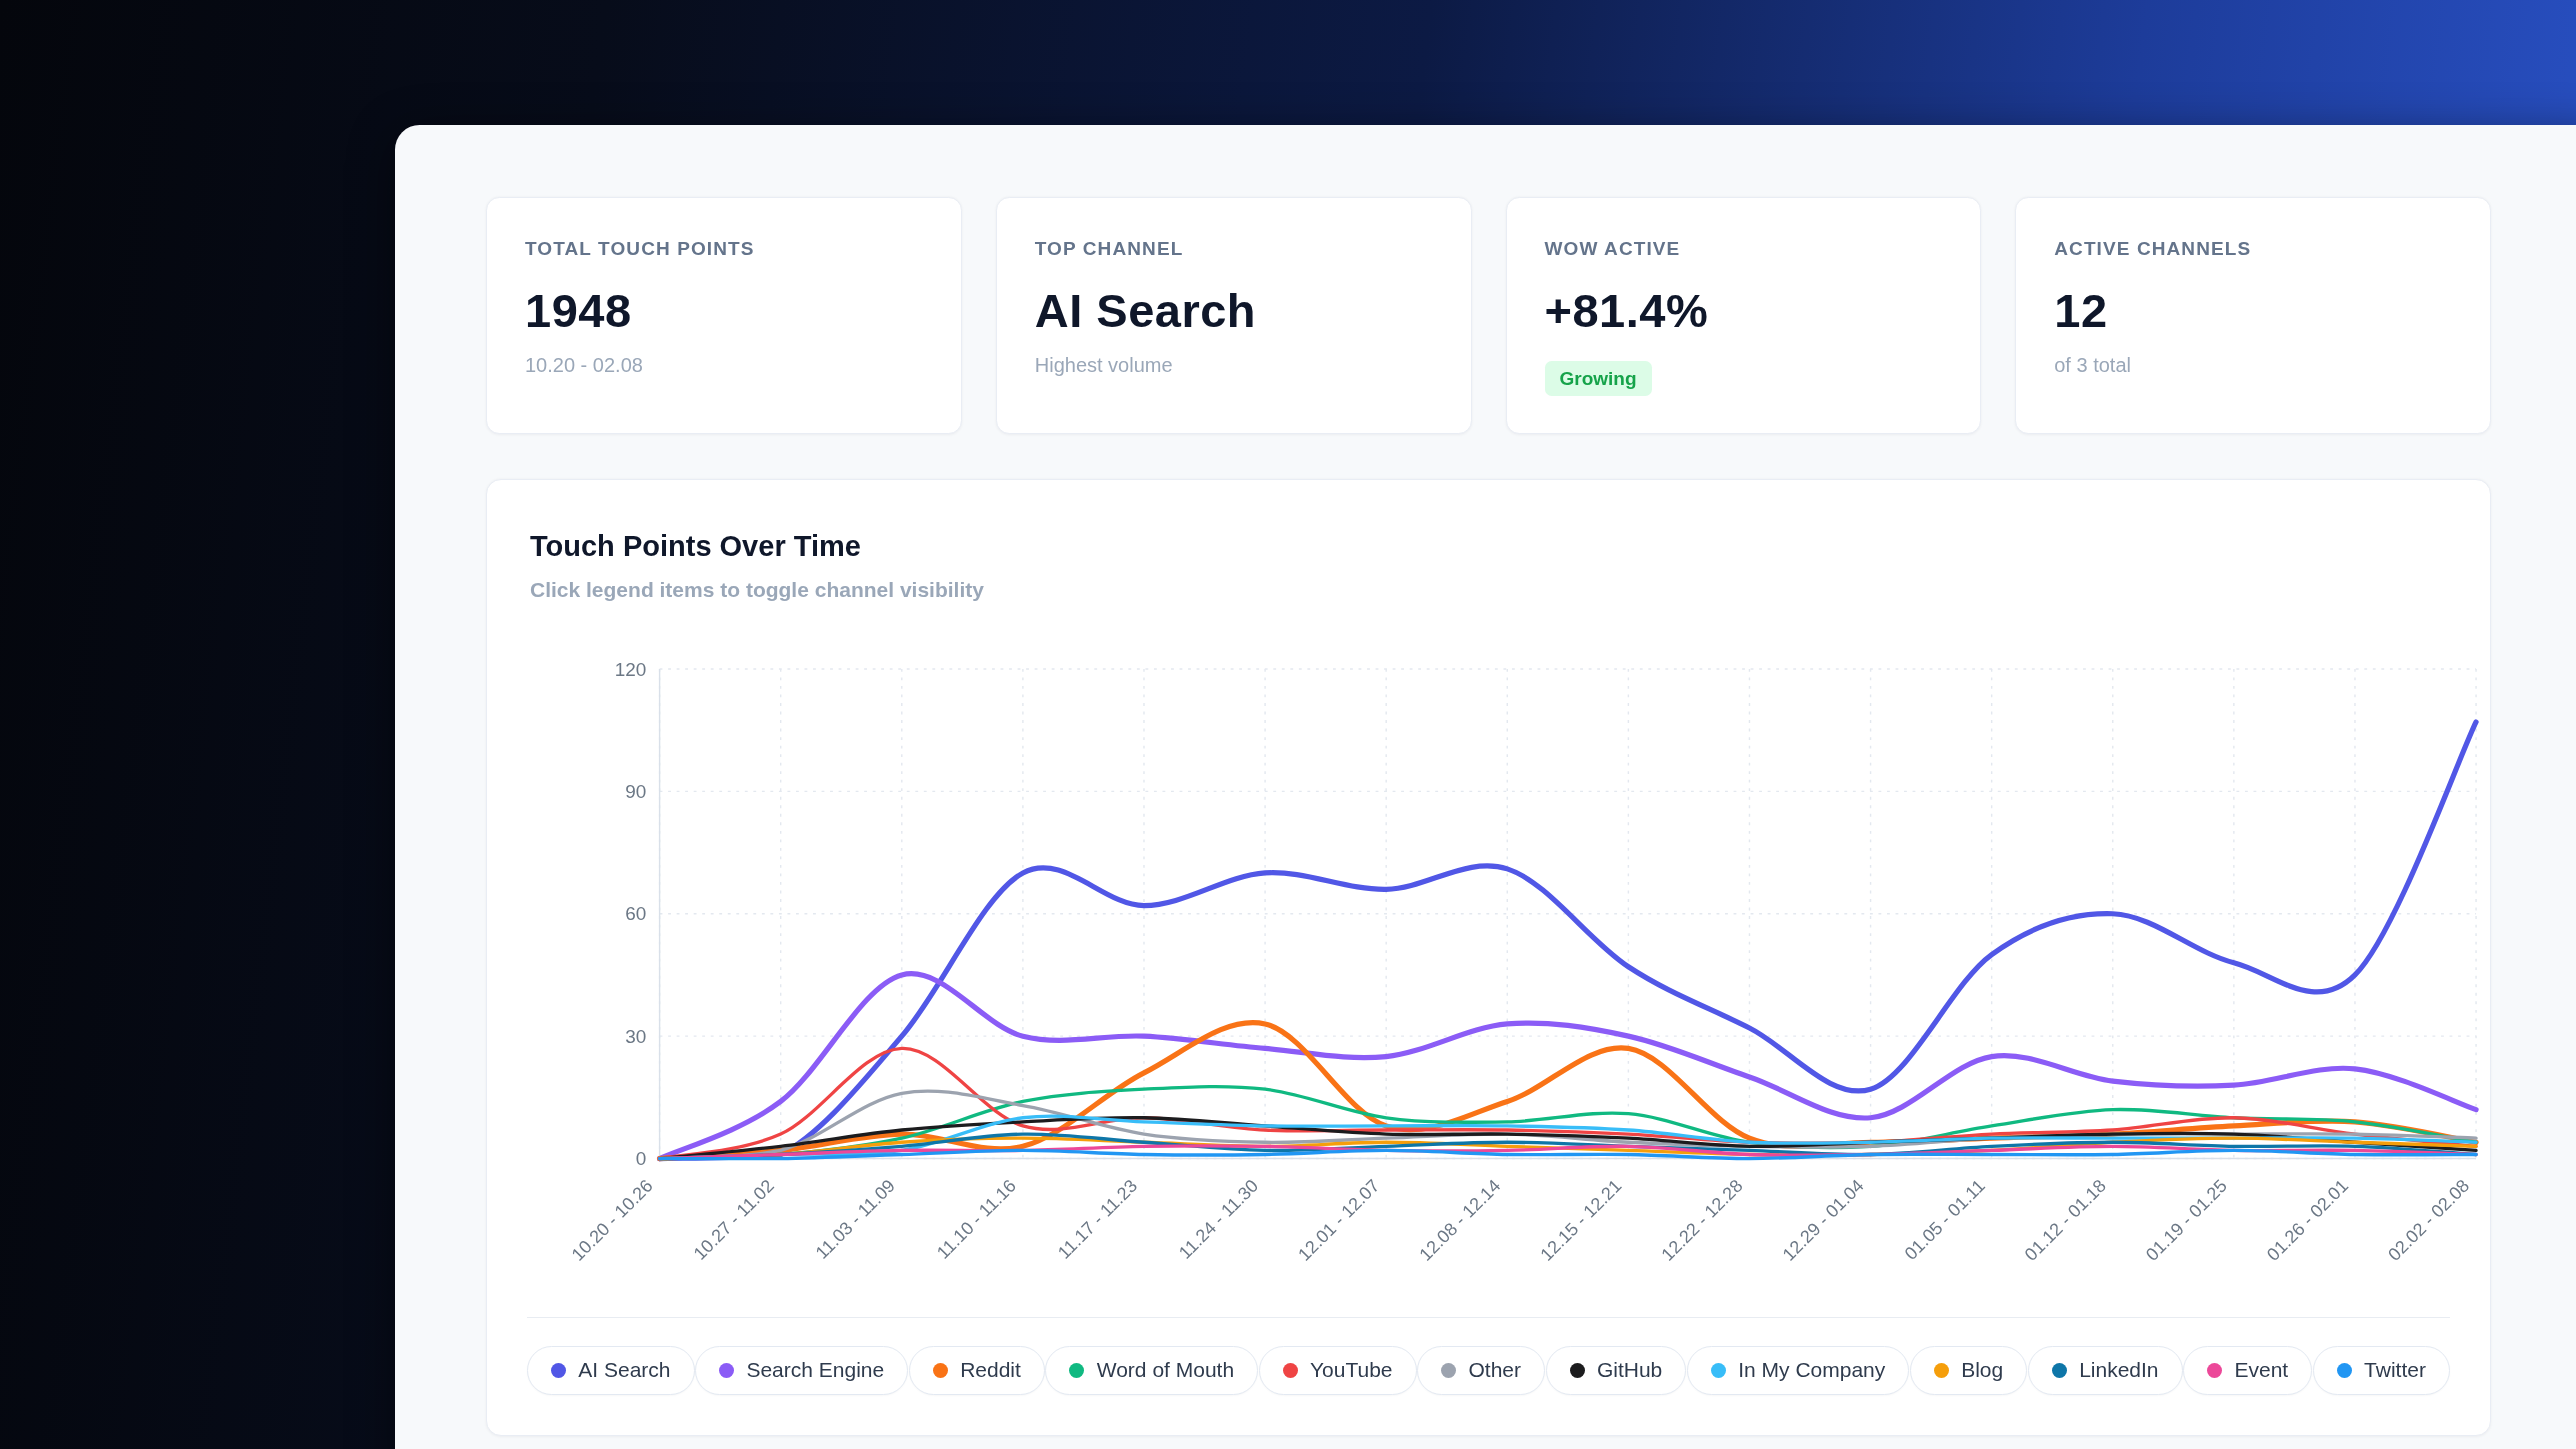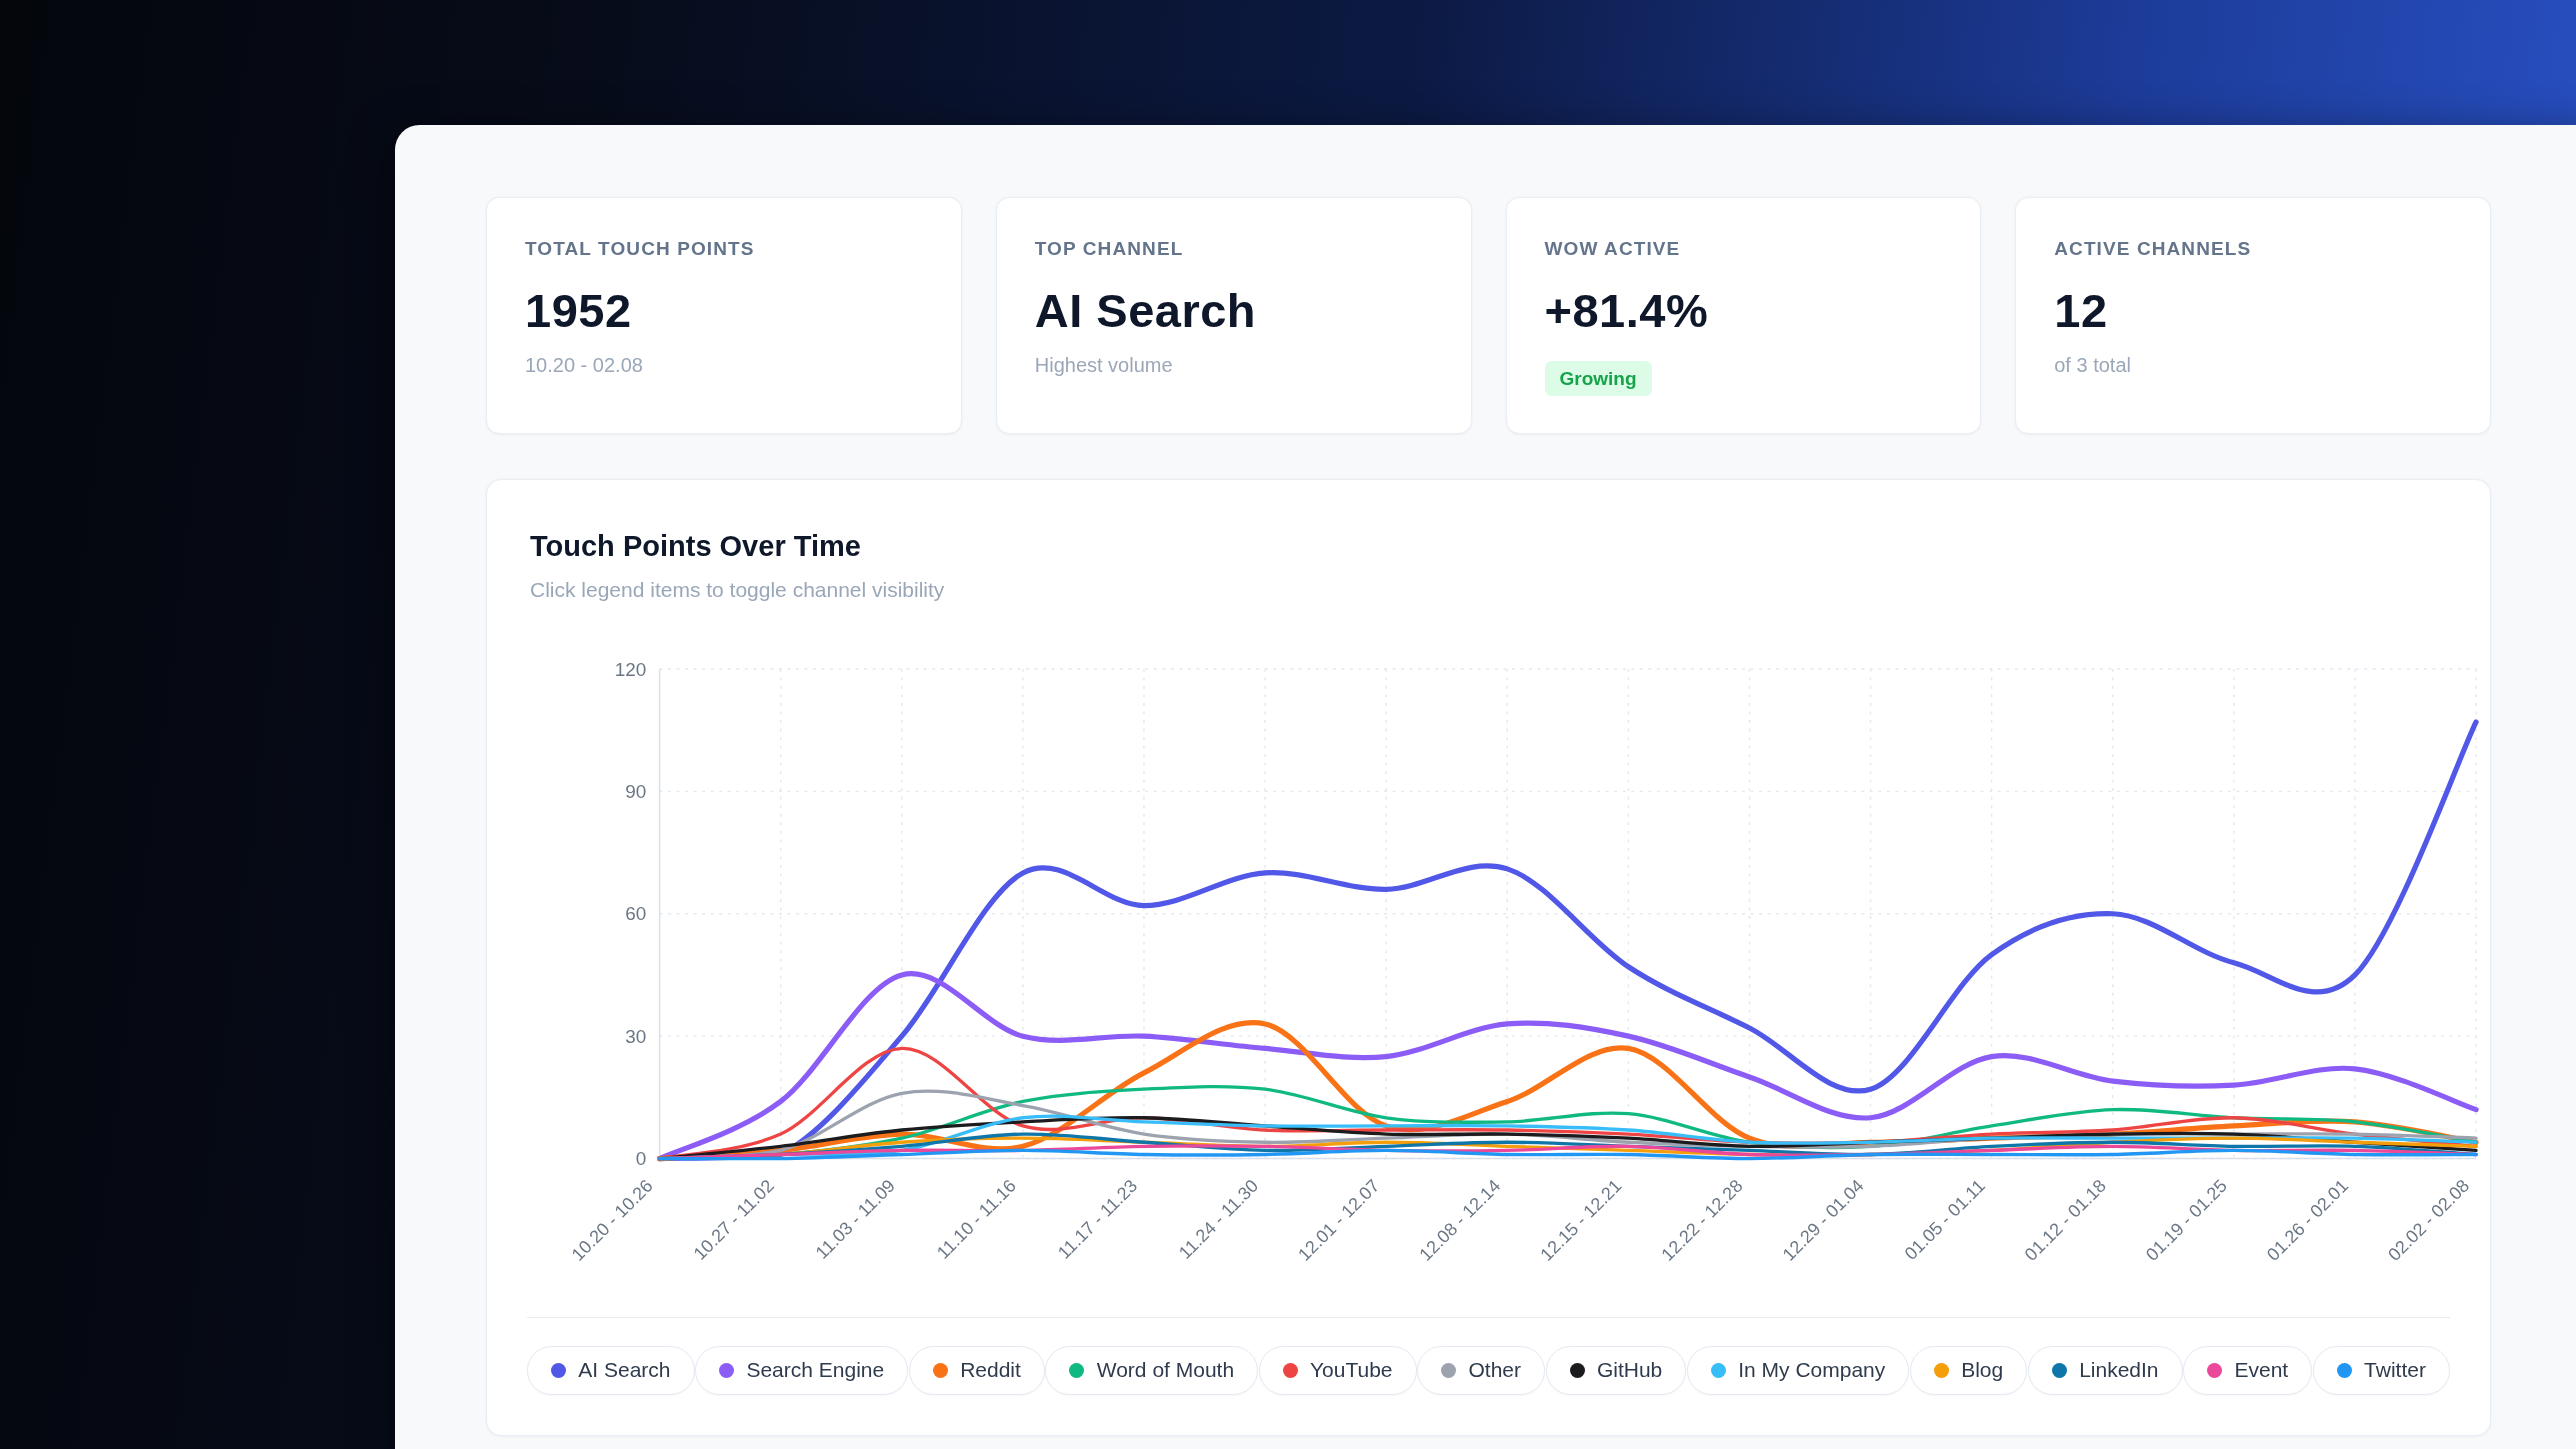--- a/index.html
+++ b/index.html
@@ -19,21 +19,21 @@
   .stat-value { font-size:47px; font-weight:700; color:#0f172a; margin-top:23px; letter-spacing:0.5px; }
   .stat-sub { font-size:20px; color:#9aa7b8; margin-top:16px; }
   .stat-badge { display:inline-block; margin-top:23px; background:#dcfce7; color:#16a34a;
     font-size:19px; font-weight:600; padding:6.6px 15px; border-radius:6.6px; }
 
   
   .chart-card { position:relative; margin-top:45px; background:#ffffff;
     border:0.9px solid #e9edf4; border-radius:15px; height:957px;
     box-shadow:0 0.9px 2.8px rgba(16,24,40,.05); }
   .chart-title { position:absolute; left:43px; top:50px; font-size:29px; font-weight:700; color:#0f172a; }
-  .chart-subtitle { position:absolute; left:43px; top:98px; font-size:21px; color:#9aa7b8; }
+  .chart-subtitle { position:absolute; left:43px; top:98px; font-size:21px; color:#9aa7b8;font-weight:bold; }
   svg.plot { position:absolute; left:0; top:170px; width:2084px; height:644px; overflow:visible; }
   .divider { position:absolute; left:40px; right:40px; top:837px; border-top:0.9px solid #e8ecf2; }
 
   
   .legend-row { position:absolute; left:40px; right:40px; top:866px;
     display:flex; justify-content:space-between; align-items:center; }
   .legend-pill { display:flex; align-items:center; gap:12.3px; background:#fff;
     border:1.4px solid #e3e9f2; border-radius:946px; padding:11.4px 23px; cursor:pointer;
     box-shadow:0 0.9px 1.9px rgba(16,24,40,.03); }
   .legend-dot { width:15px; height:15px; border-radius:50%; }
@@ -42,21 +42,21 @@
 </head>
 <body>
 
 <div class="bg"></div>
 <div class="panel">
   <div class="content">
 
     <div class="stats-row">
       <div class="stat-card">
         <div class="stat-label">TOTAL TOUCH POINTS</div>
-        <div class="stat-value">1952</div>
+        <div class="stat-value">1948</div>
         <div class="stat-sub">10.20 - 02.08</div>
       </div>
       <div class="stat-card">
         <div class="stat-label">TOP CHANNEL</div>
         <div class="stat-value">AI Search</div>
         <div class="stat-sub">Highest volume</div>
       </div>
       <div class="stat-card">
         <div class="stat-label">WOW ACTIVE</div>
         <div class="stat-value">+81.4%</div>

